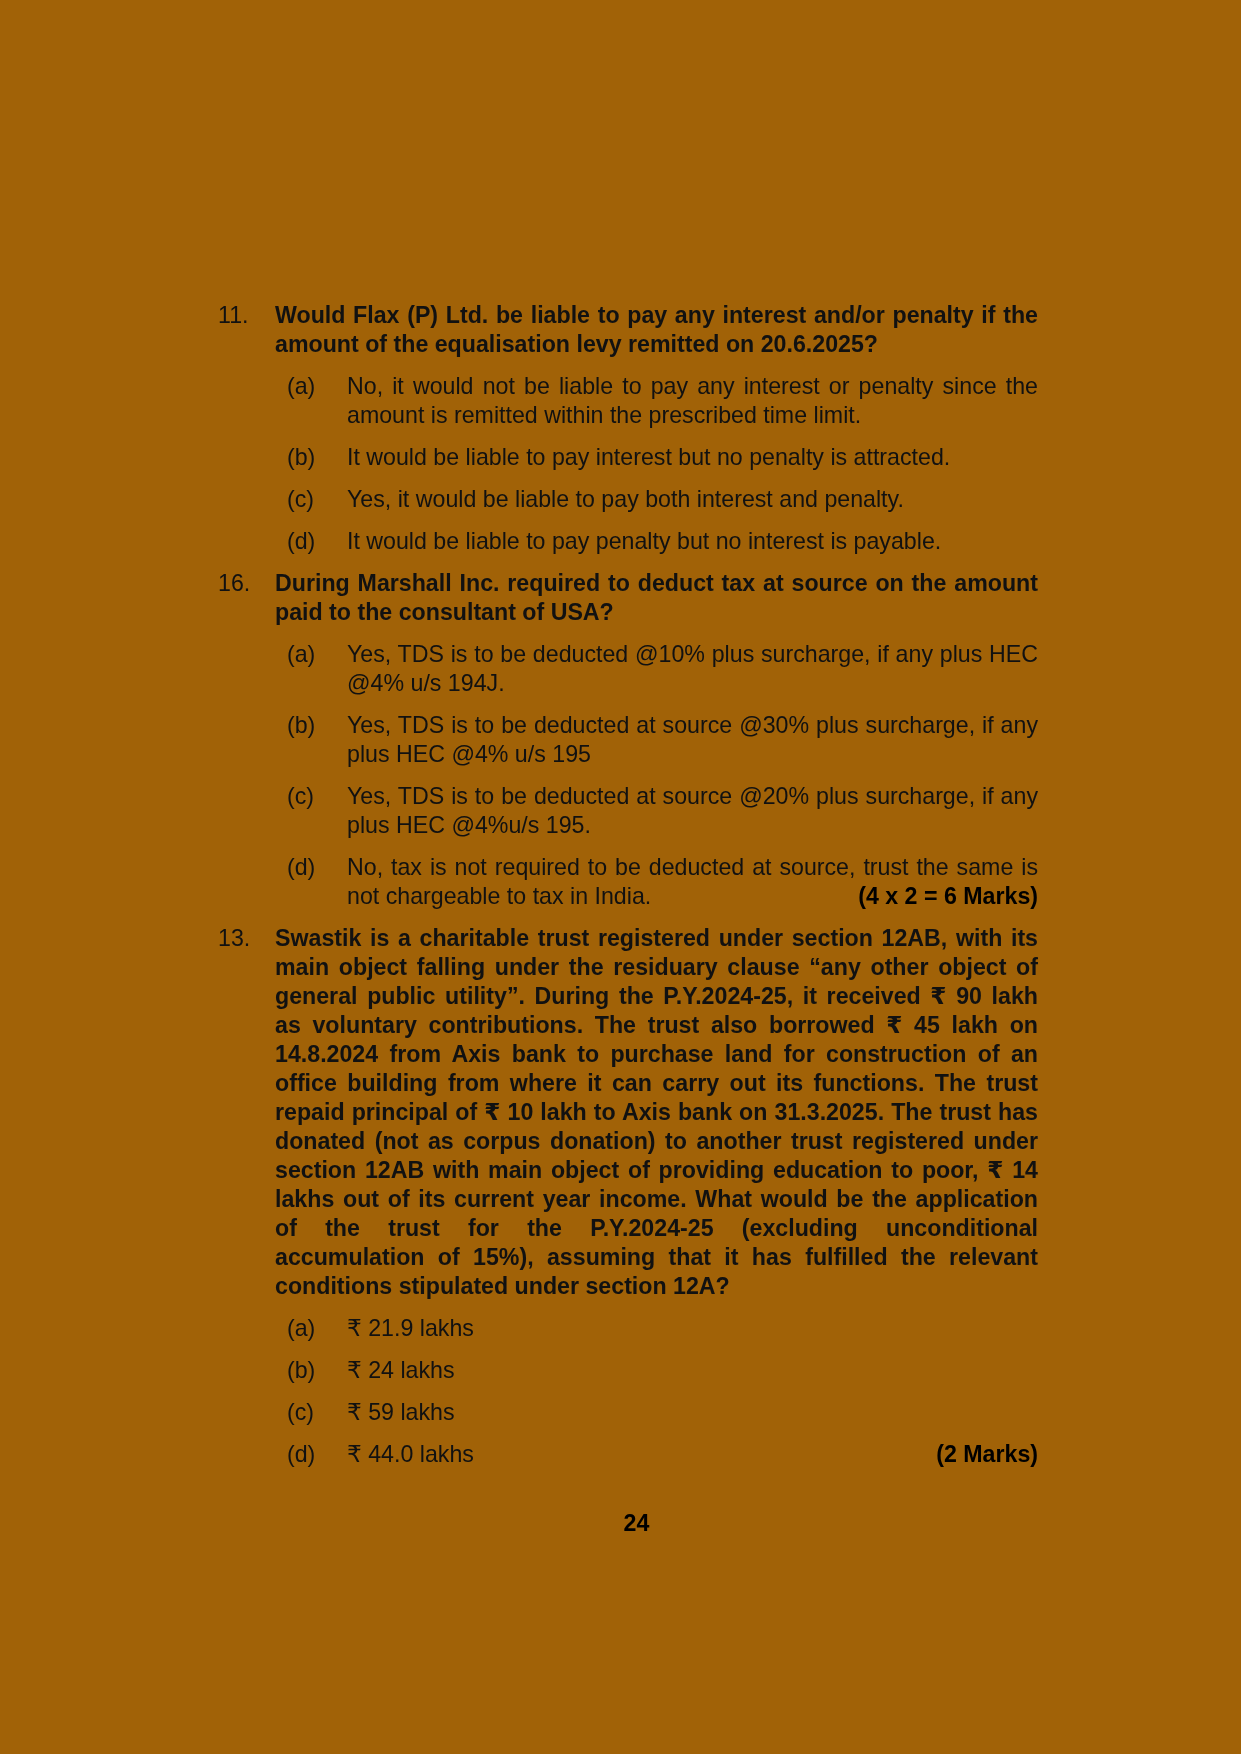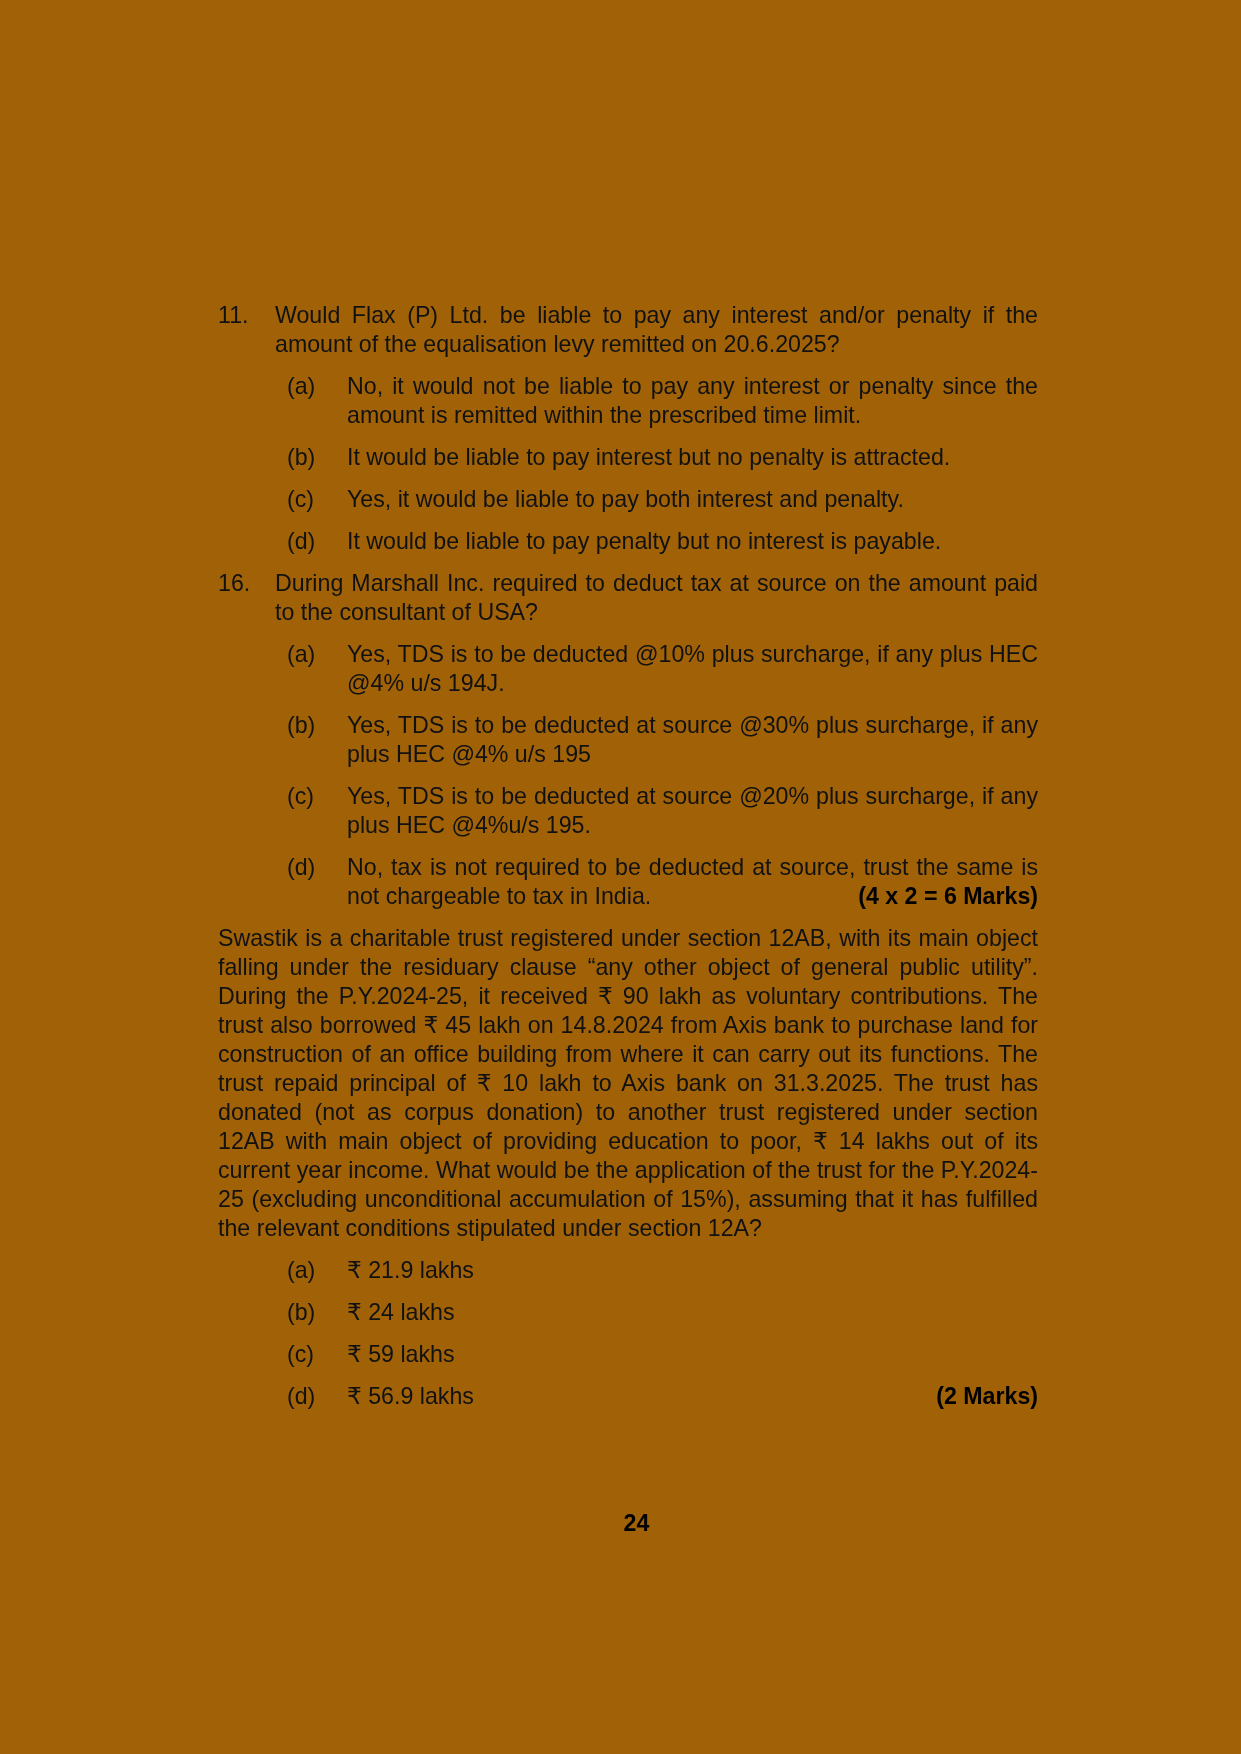--- a/index.html
+++ b/index.html
@@ -32,20 +32,21 @@
     display: flex;
     margin-bottom: 13px;
   }
   .q-num {
     width: 57px;
     flex: none;
   }
   .q-text {
     flex: 1;
     text-align: justify;
+    font-weight: bold;
   }
   .options {
     margin-left: 69px;
   }
   .option {
     display: flex;
     margin-bottom: 13px;
   }
   .o-label {
     width: 60px;
@@ -126,38 +127,39 @@
         </div>
         <div class="option">
           <div class="o-label">(d)</div>
           <div class="o-text"><span>No, tax is not required to be deducted at source, trust the same is not chargeable to tax in India.</span><span class="marks">(4 x 2 = 6 Marks)</span></div>
         </div>
       </div>
     </section>
 
     <section>
       <div class="q-row">
+        <div class="q-num">13.</div>
         <div class="q-text">Swastik is a charitable trust registered under section 12AB, with its main object falling under the residuary clause “any other object of general public utility”.  During the P.Y.2024-25, it received ₹ 90 lakh as voluntary contributions. The trust also borrowed ₹ 45 lakh on 14.8.2024 from Axis bank to purchase land for construction of an office building from where it can carry out its functions. The trust repaid principal of ₹ 10 lakh to Axis bank on 31.3.2025. The trust has donated (not as corpus donation) to another trust registered under section 12AB with main object of providing education to poor, ₹ 14 lakhs out of its current year income. What would be the application of the trust for the P.Y.2024-25 (excluding unconditional accumulation of 15%), assuming that it has fulfilled the relevant conditions stipulated under section 12A?</div>
       </div>
       <div class="options">
         <div class="option">
           <div class="o-label">(a)</div>
           <div class="o-text"><span>₹ 21.9 lakhs</span></div>
         </div>
         <div class="option">
           <div class="o-label">(b)</div>
           <div class="o-text"><span>₹ 24 lakhs</span></div>
         </div>
         <div class="option">
           <div class="o-label">(c)</div>
           <div class="o-text"><span>₹ 59 lakhs</span></div>
         </div>
         <div class="option">
           <div class="o-label">(d)</div>
-          <div class="o-text"><span>₹ 56.9 lakhs</span><span class="marks">(2 Marks)</span></div>
+          <div class="o-text"><span>₹ 44.0 lakhs</span><span class="marks">(2 Marks)</span></div>
         </div>
       </div>
     </section>
 
   </main>
 
   <footer class="footer">
     <span>24</span>
   </footer>
 

